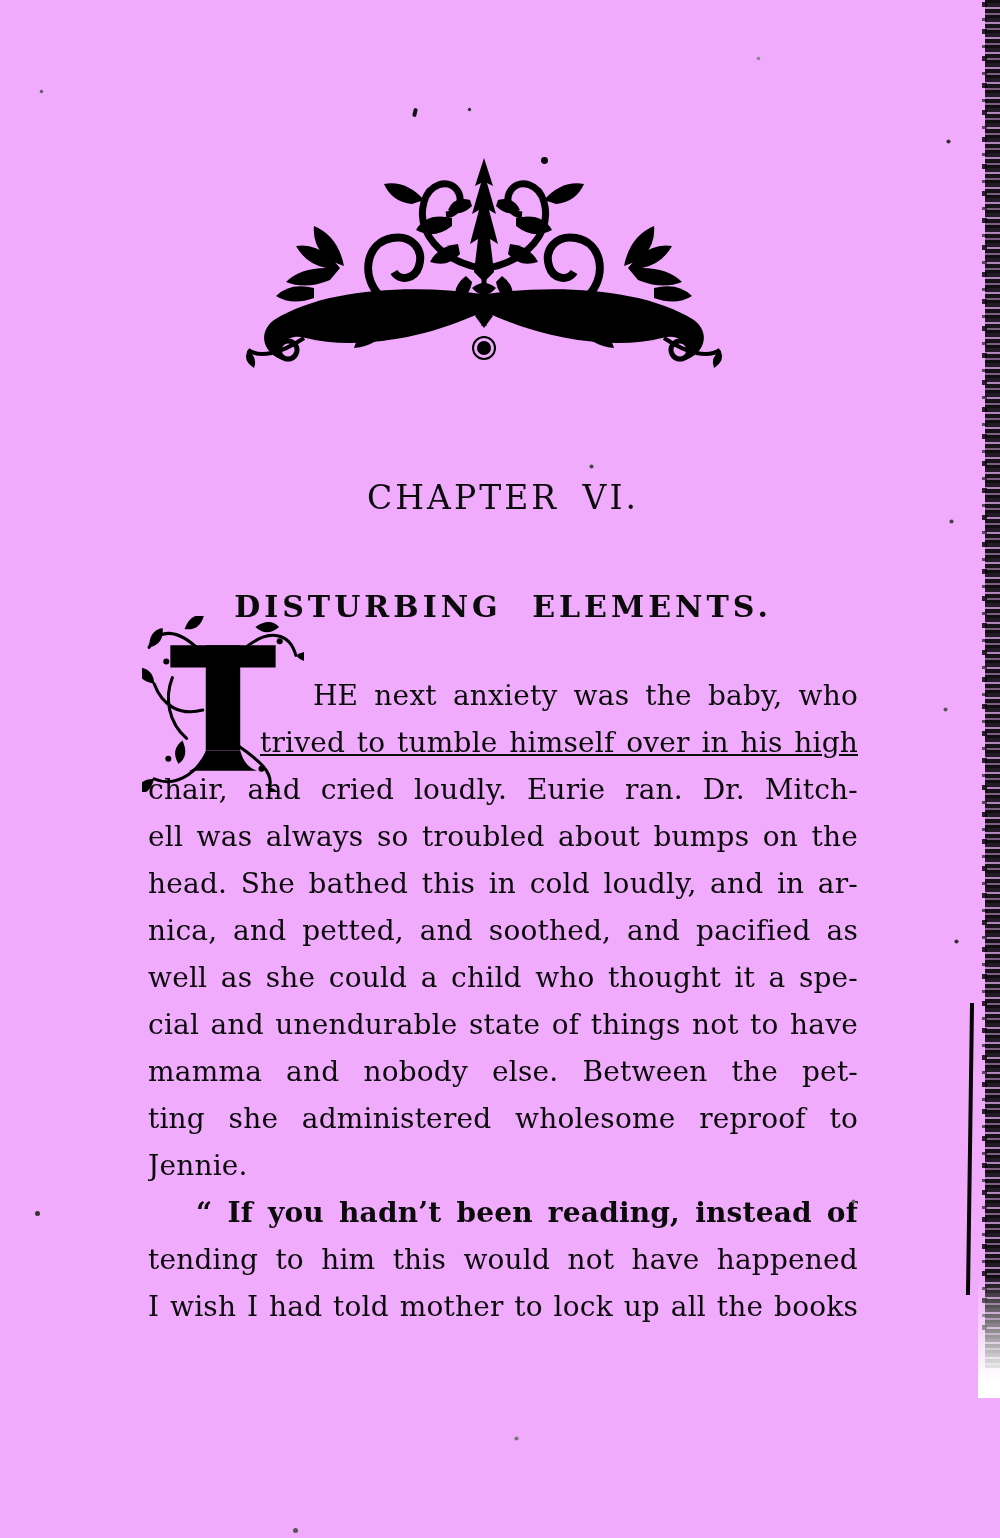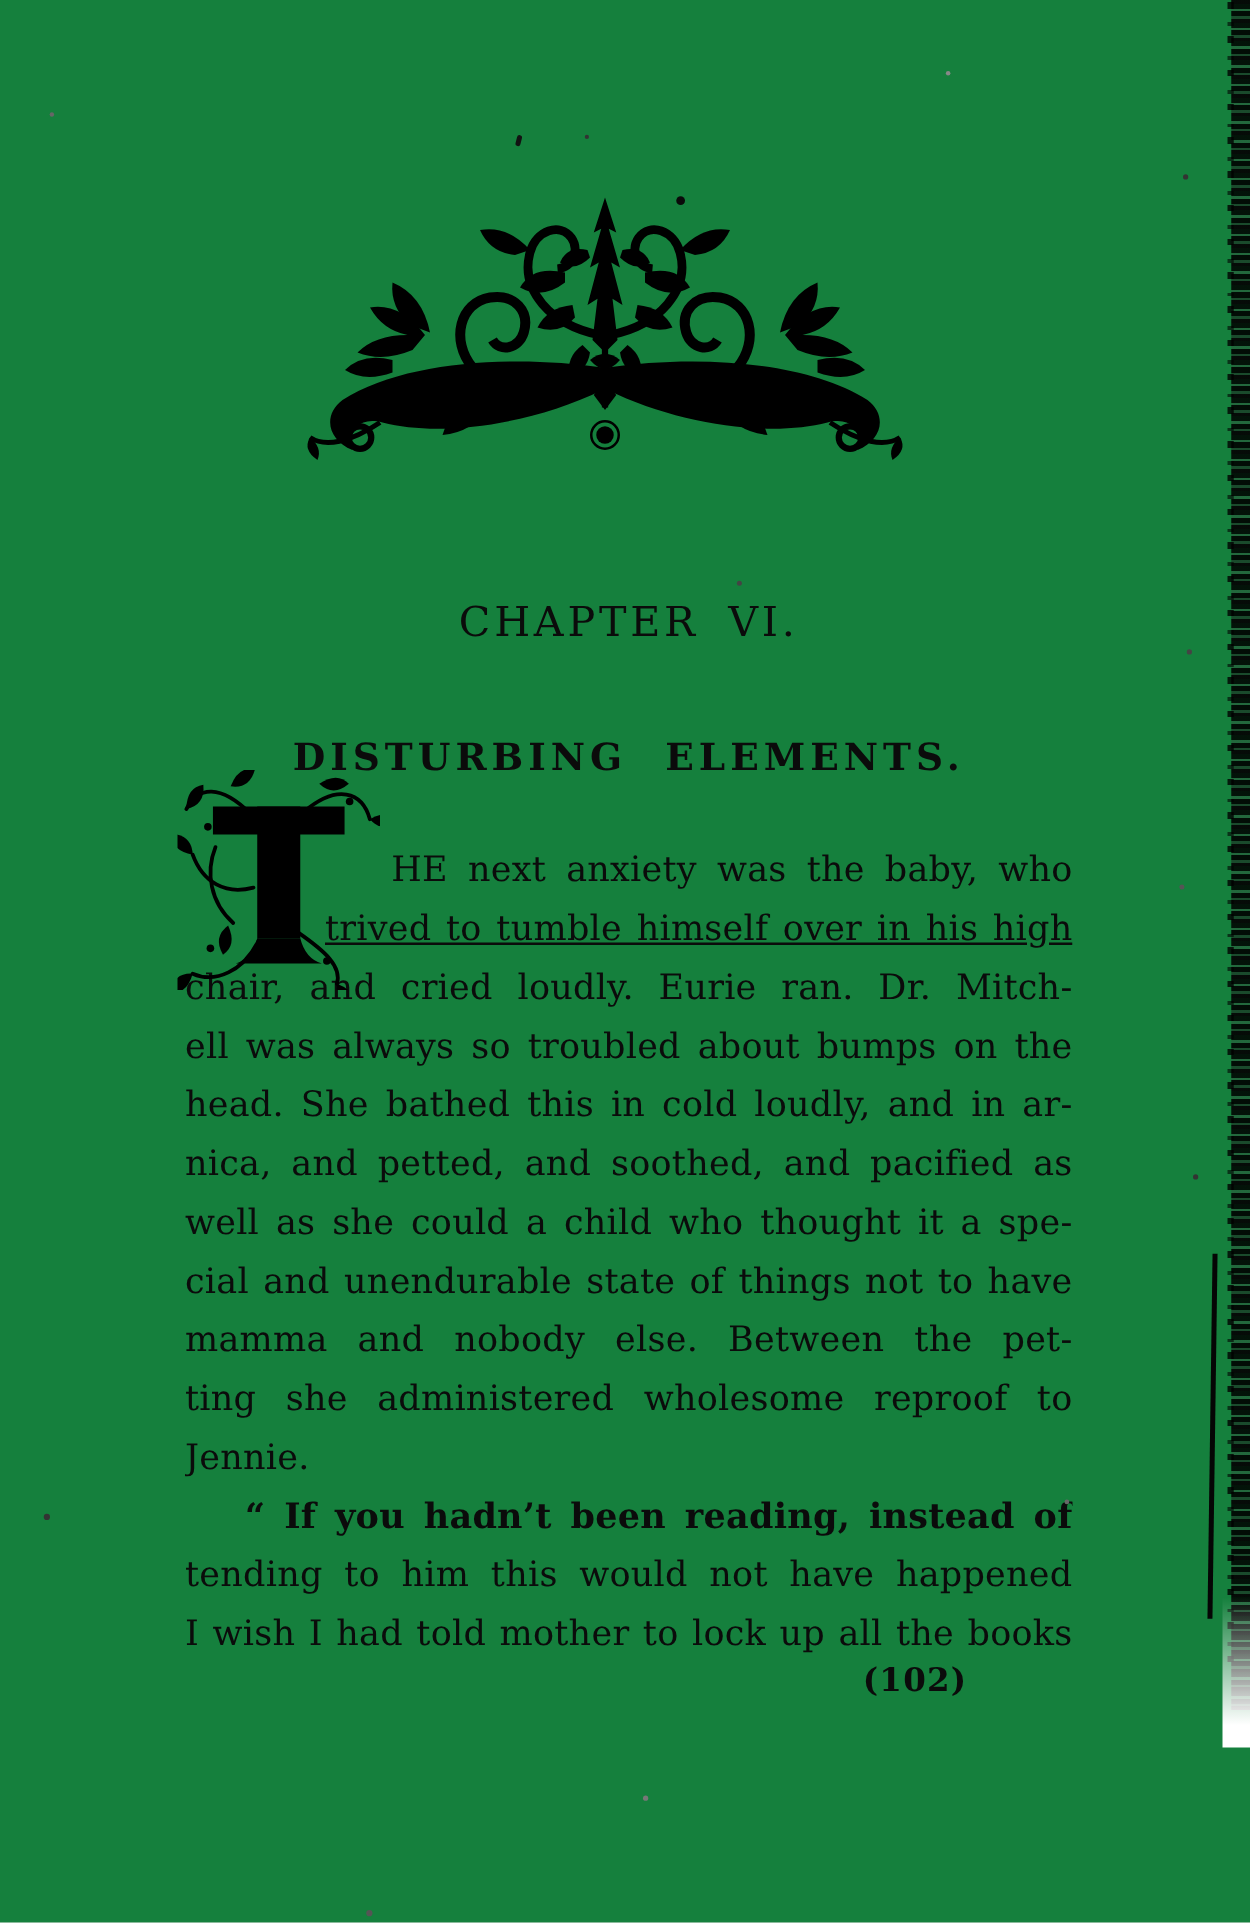--- a/index.html
+++ b/index.html
@@ -1,18 +1,18 @@
 <!DOCTYPE html>
 <html><head>
 <meta charset="utf-8">
 <style>
   html,body { margin:0; padding:0; background:#e8e8e8; }
   .page {
     position:relative; width:1000px; height:1538px;
-    background:#15803d; overflow:hidden;
+    background:#f0abfc; overflow:hidden;
     font-family:"DejaVu Serif", serif; color:#0b0b0b;
   }
 
   
   .head-block { position:absolute; left:148px; width:710px; text-align:center; }
   .chapter-heading {
     top:478px; font-size:33px; letter-spacing:3px; word-spacing:10px; font-weight:400;
   }
   .section-heading {
     top:589px; font-size:30px; letter-spacing:4px; word-spacing:16px; font-weight:700;
@@ -168,21 +168,20 @@
         <div class="tline j">ting she administered wholesome reproof to</div>
         <div class="tline">Jennie.</div>
       </div>
     <div>
         <div class="tline j" style="margin-left: 48px; font-weight: bold;">“ If you hadn’t been reading, instead of at-</div>
         <div class="tline j">tending to him this would not have happened</div>
         <div class="tline j">I wish I had told mother to lock up all the books</div>
       </div>
   </div>
 
-  <div class="page-number">(102)</div>
 
   <div class="gutter"></div>
   <div class="gutter-ragged"></div>
   <div class="edge-line"></div>
   <div class="gutter-fade"></div>
   <div class="mark-apostrophe"></div>
   <div class="specks"></div>
 
 </div>
 

